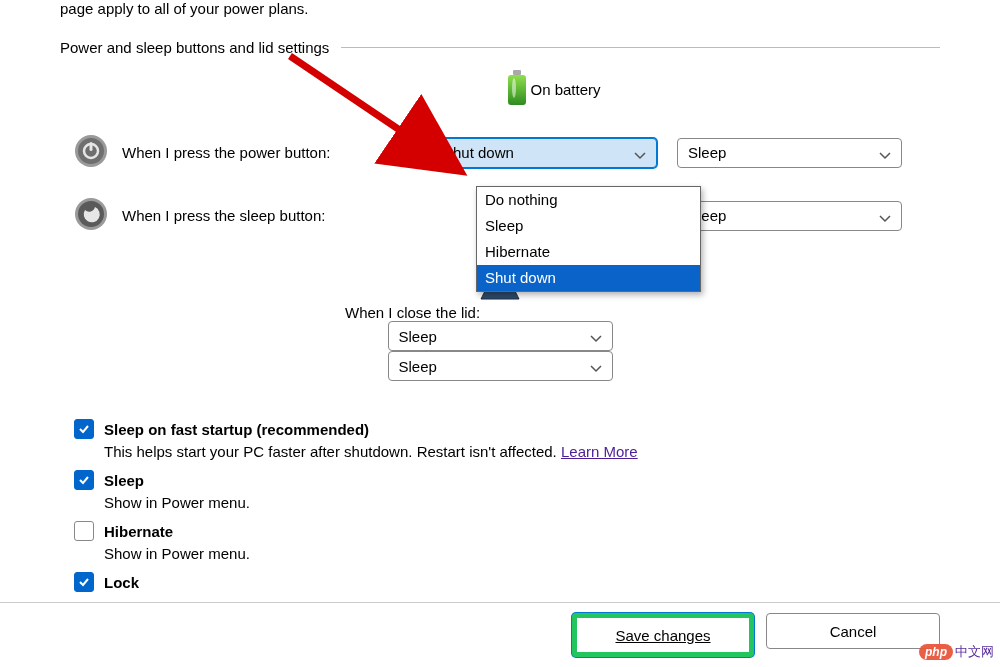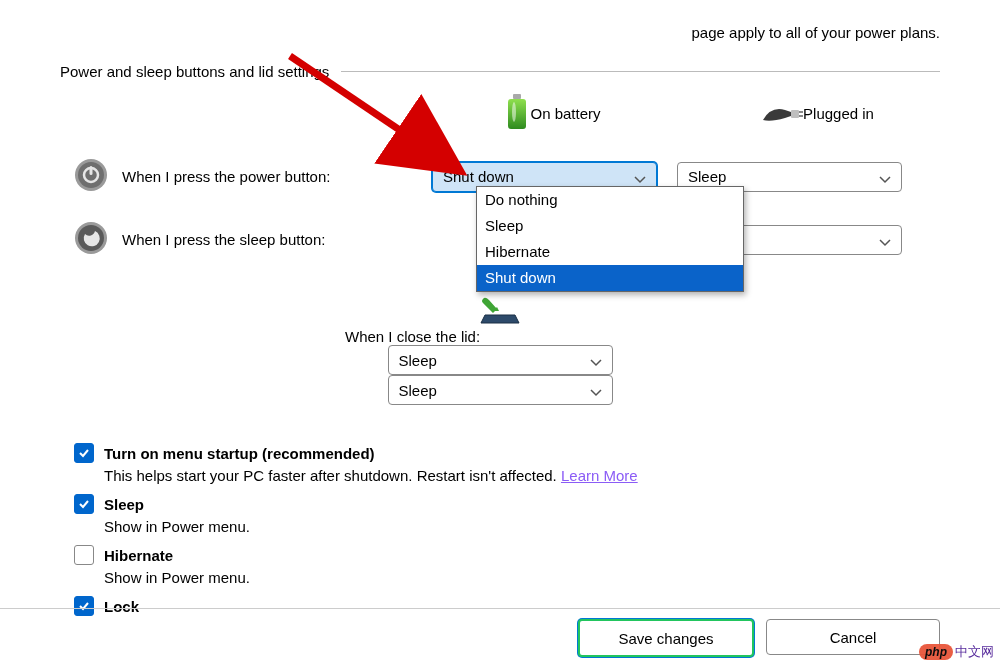--- a/index.html
+++ b/index.html
@@ -12,22 +12,21 @@
     width: 1000px;
     height: 667px;
     position: relative;
     overflow: hidden;
   }
   .content {
     padding: 0 60px;
   }
   .intro {
     font-size: 15px;
-    margin: 24px 0 22px 0;
-    text-align: right;
+    margin: 0 0 22px 0;
   }
   .section-title {
     display: flex;
     align-items: center;
     font-size: 15px;
     margin: 8px 0 14px 0;
   }
   .section-title .hr {
     flex: 1;
     height: 1px;
@@ -89,21 +88,21 @@
     width: 12px; height: 12px;
     display: inline-block;
   }
   .chev svg { width: 12px; height: 12px; }
 
   
   .dropdown {
     position: absolute;
     left: 476px;
     top: 186px;
-    width: 268px;
+    width: 225px;
     background: #fff;
     border: 1px solid #666;
     box-shadow: 2px 3px 6px rgba(0,0,0,0.3);
     z-index: 50;
     font-size: 15px;
     box-sizing: border-box;
   }
   .dropdown .opt {
     padding: 2px 8px;
     line-height: 22px;
@@ -142,21 +141,21 @@
     background: #0066cc;
     border: 1px solid #0066cc;
   }
   .chk.unchecked {
     background: #fff;
     border: 1px solid #888;
   }
   .chk svg { width: 12px; height: 12px; }
   .chk-label { font-weight: 600; font-size: 15px; }
   .chk-desc { margin: 4px 0 0 30px; font-size: 15px; }
-  .chk-desc a { color: #8b5cf6; text-decoration: underline; cursor: pointer; }
+  .chk-desc a { color: #4c1d95; text-decoration: underline; cursor: pointer; }
 
   
   .footer {
     position: absolute;
     right: 0;
     bottom: 0;
     width: 100%;
     border-top: 1px solid #ccc;
     padding: 10px 60px 10px 0;
     display: flex;
@@ -170,39 +169,40 @@
     border: 1px solid #888;
     border-radius: 4px;
     background: #fff;
     display: flex;
     align-items: center;
     justify-content: center;
     font-size: 15px;
     padding: 0 16px;
   }
   .btn.primary {
-    border: 2px solid #22c55e;
+    border: 5px solid #22c55e;
     box-shadow: 0 0 0 1px #0078d4;
+    text-decoration: underline;
   }
 
   
   .watermark {
     position: absolute;
     right: 6px;
     bottom: 6px;
     font-size: 13px;
     display: flex;
     align-items: center;
     gap: 2px;
     z-index: 100;
     opacity: 0.95;
   }
   .watermark .badge {
     background: #e8563b;
-    color: #000000;
+    color: #ffffff;
     font-weight: bold;
     font-style: italic;
     border-radius: 10px;
     padding: 1px 6px;
     font-size: 12px;
   }
   .watermark .cn { color: #4c1d95; font-size: 13px; }
 </style>
 </head>
 <body>
@@ -226,31 +226,20 @@
             <linearGradient id="g1" x1="0" y1="0" x2="0" y2="1">
               <stop offset="0" stop-color="#8fe04e"></stop>
               <stop offset="1" stop-color="#2e8b1f"></stop>
             </linearGradient>
           </defs>
           <ellipse cx="10" cy="18" rx="2" ry="10" fill="rgba(255,255,255,0.5)"></ellipse>
         </svg>
       </span>
       <span>On battery</span>
     </div>
-    <div class="col-head plugged">
-      <span>
-        <svg width="42" height="24" viewBox="0 0 42 24">
-          <path d="M2 20 Q10 6 24 10 L30 12 L30 16 L24 18 Q10 22 2 20 Z" fill="#3a3a3a"></path>
-          <rect x="30" y="10" width="8" height="8" rx="1" fill="#bfbfbf"></rect>
-          <rect x="38" y="11" width="4" height="2" fill="#888"></rect>
-          <rect x="38" y="15" width="4" height="2" fill="#888"></rect>
-        </svg>
-      </span>
-      <span>Plugged in</span>
-    </div>
   </div>
 
   <div class="row">
     <div class="icon-cell">
       <span>
         <svg width="36" height="36" viewBox="0 0 36 36">
           <circle cx="18" cy="18" r="16" fill="#9a9a9a"></circle>
           <circle cx="18" cy="18" r="13" fill="#6f6f6f"></circle>
           <circle cx="18" cy="18" r="7" fill="none" stroke="#e6e6e6" stroke-width="2.5"></circle>
           <rect x="16.5" y="9" width="3" height="9" rx="1.5" fill="#e6e6e6"></rect>
@@ -333,21 +322,21 @@
 
   <div class="shutdown-block">
 
     <div class="chk-item">
       <div class="chk-row">
         <span class="chk checked">
           <svg viewBox="0 0 12 12">
               <path d="M2 6 L5 9 L10 3" fill="none" stroke="#fff" stroke-width="2"></path>
             </svg>
         </span>
-        <span class="chk-label">Turn on menu startup (recommended)</span>
+        <span class="chk-label">Sleep on fast startup (recommended)</span>
       </div>
       <div class="chk-desc">
         <span>This helps start your PC faster after shutdown. Restart isn't affected. </span><a>Learn More</a>
       </div>
     </div>
 
     <div class="chk-item">
       <div class="chk-row">
         <span class="chk checked">
           <svg viewBox="0 0 12 12">

